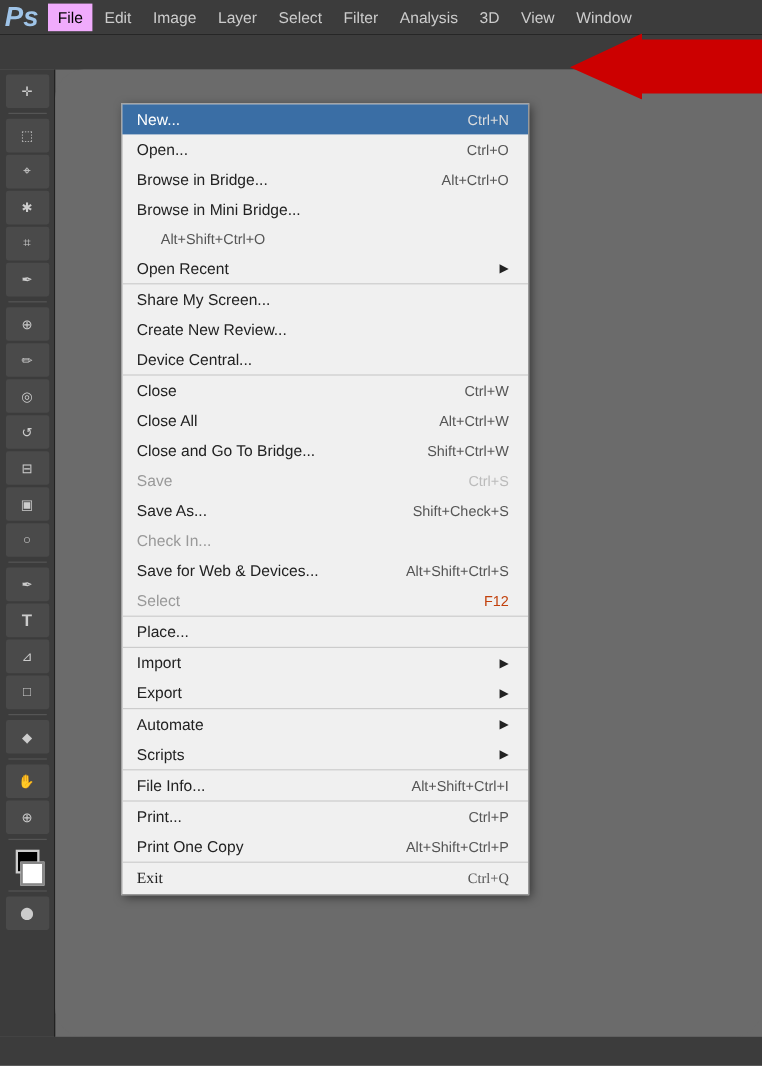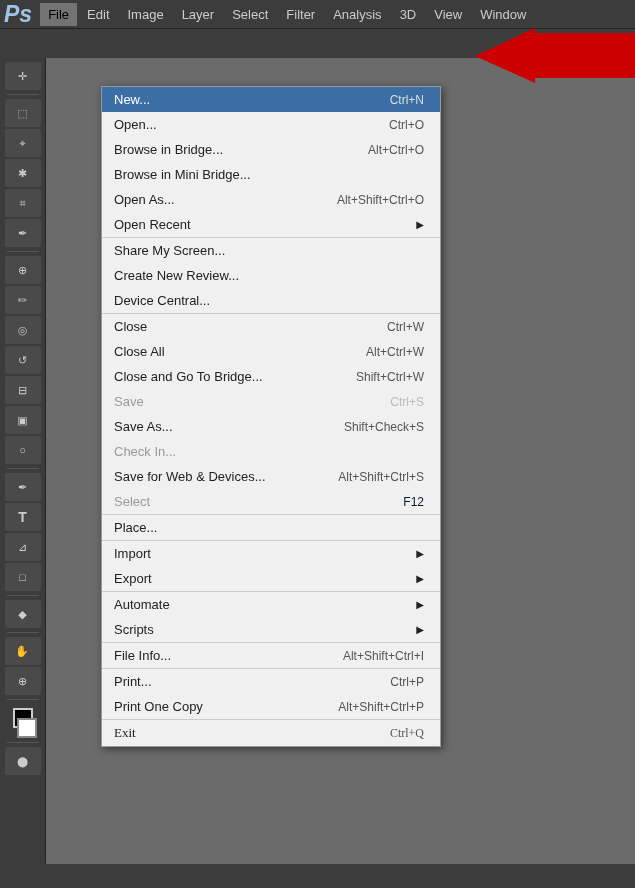--- a/index.html
+++ b/index.html
@@ -37,21 +37,21 @@
     .menu-item {
       color: #cccccc;
       padding: 4px 8px;
       cursor: pointer;
       font-size: 13px;
     }
     .menu-item:hover, .menu-item.active {
       background: #555;
     }
     .menu-item.active {
-      background: #737373;
+      background: #f0abfc;
       color: #000;
     }
 
     
     .options-bar {
       background: #3c3c3c;
       height: 30px;
       border-top: 1px solid #222;
       display: flex;
       align-items: center;
@@ -248,21 +248,20 @@
         </div>
         <div class="dropdown-item">
           <span class="item-label">Browse in Bridge...</span>
           <span class="item-shortcut">Alt+Ctrl+O</span>
         </div>
         <div class="dropdown-item">
           <span class="item-label">Browse in Mini Bridge...</span>
           <span class="item-shortcut"></span>
         </div>
         <div class="dropdown-item">
-          <span class="item-label">Open As...</span>
           <span class="item-shortcut">Alt+Shift+Ctrl+O</span>
         </div>
         <div class="dropdown-item">
           <span class="item-label">Open Recent</span>
           <span class="item-arrow">▶</span>
         </div>
       </div>
 
       <div class="menu-section">
         <div class="dropdown-item">
@@ -299,21 +298,21 @@
         </div>
         <div class="dropdown-item disabled">
           <span class="item-label">Check In...</span>
         </div>
         <div class="dropdown-item">
           <span class="item-label">Save for Web &amp; Devices...</span>
           <span class="item-shortcut">Alt+Shift+Ctrl+S</span>
         </div>
         <div class="dropdown-item disabled">
           <span class="item-label">Select</span>
-          <span class="item-shortcut" style="color:#0f172a;">F12</span>
+          <span class="item-shortcut" style="color:#c2410c;">F12</span>
         </div>
       </div>
 
       <div class="menu-section">
         <div class="dropdown-item">
           <span class="item-label">Place...</span>
         </div>
       </div>
 
       <div class="menu-section">

